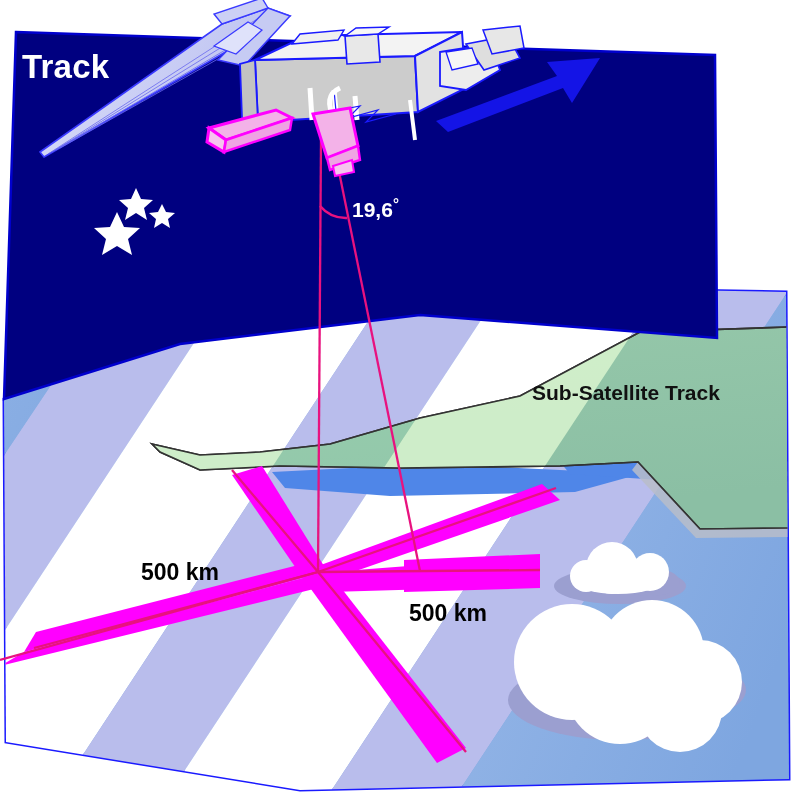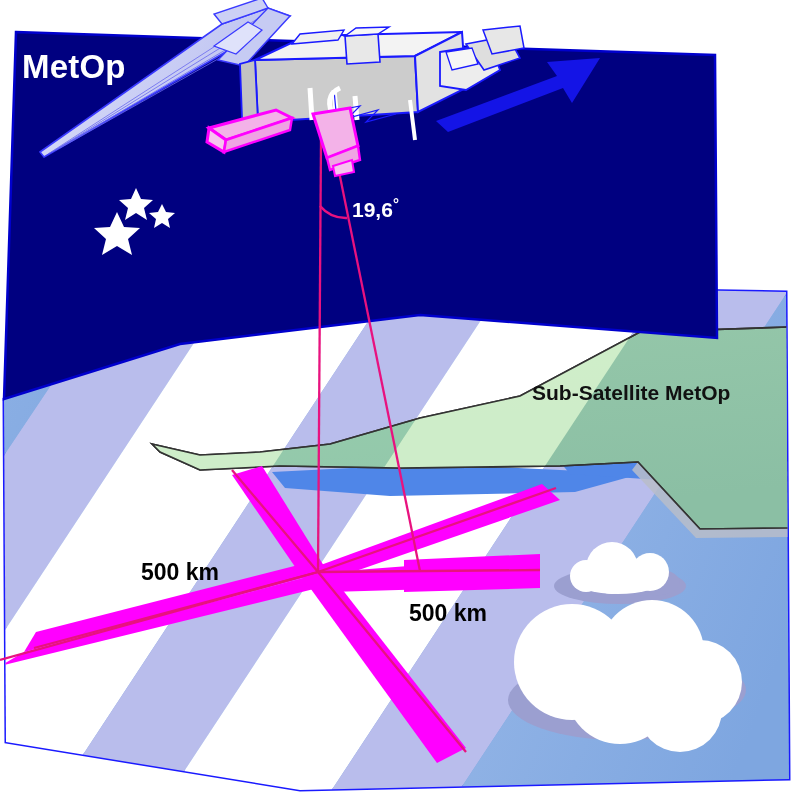--- a/index.html
+++ b/index.html
@@ -196,23 +196,23 @@
         <polygon points="209,128 226,140 224,152 207,142" fill="#f6c4ee" stroke="#ff00ff" stroke-width="3"></polygon>
         <polygon points="226,140 292,118 290,130 224,152" fill="#efa4e3" stroke="#ff00ff" stroke-width="2.4"></polygon>
 
         <polygon points="313,114 350,108 358,146 327,158" fill="#f3b2e8" stroke="#ff00ff" stroke-width="3"></polygon>
         <polygon points="327,158 358,146 360,160 330,170" fill="#efa4e3" stroke="#ff00ff" stroke-width="2.4"></polygon>
         <polygon points="333,166 352,160 354,172 335,176" fill="#f6c4ee" stroke="#ff00ff" stroke-width="2"></polygon>
       </g>
     </g>
   </svg>
 
-  <div class="lbl" id="metop-label">MetOp</div>
-
-  <div class="lbl" id="track-label">Sub-Satellite MetOp</div>
+  <div class="lbl" id="metop-label">Track</div>
+
+  <div class="lbl" id="track-label">Sub-Satellite Track</div>
 
   <div class="lbl" id="km-left">500 km</div>
 
   <div class="lbl" id="km-right">500 km</div>
 
   <div class="lbl" id="angle-label">
     <span>19,6</span><span class="deg">°</span>
   </div>
 
 </div>

